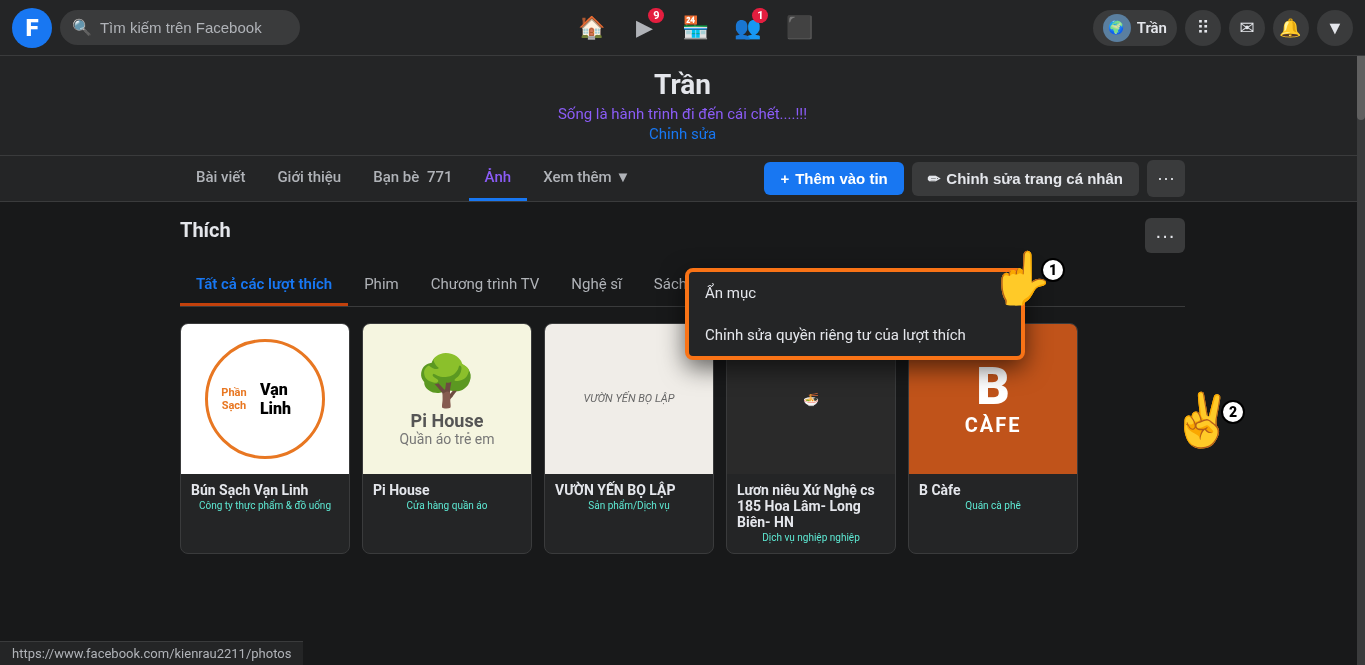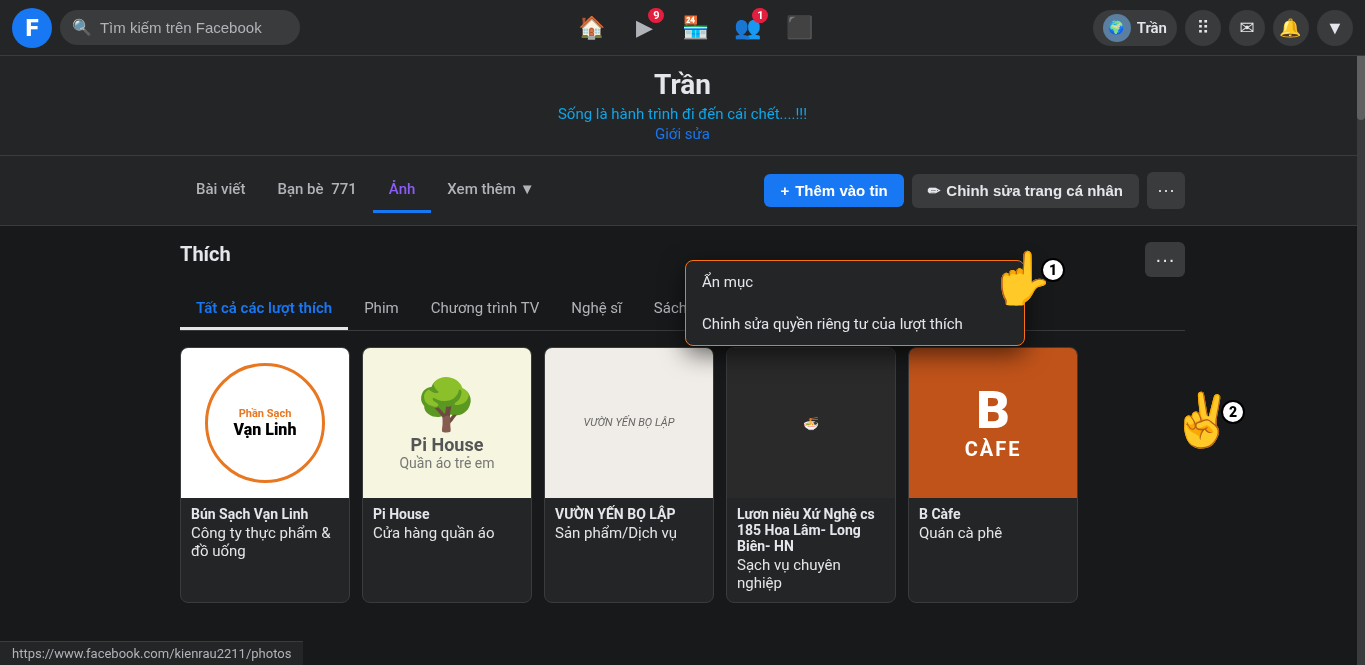--- a/index.html
+++ b/index.html
@@ -19,54 +19,54 @@
     .nav-icon-btn { width: 48px; height: 48px; border-radius: 8px; display: flex; align-items: center; justify-content: center; cursor: pointer; position: relative; color: #b0b3b8; font-size: 22px; }
     .nav-badge { position: absolute; top: 4px; right: 4px; background: #e41e3f; color: white; font-size: 11px; font-weight: 700; border-radius: 10px; padding: 1px 4px; min-width: 16px; text-align: center; }
     .topnav-right { display: flex; align-items: center; gap: 8px; }
     .nav-avatar-btn { display: flex; align-items: center; gap: 6px; background: #3a3b3c; border-radius: 20px; padding: 4px 10px; cursor: pointer; font-size: 15px; font-weight: 600; }
     .nav-avatar-circle { width: 28px; height: 28px; border-radius: 50%; background: #5a5d63; display: flex; align-items: center; justify-content: center; font-size: 13px; }
     .nav-circle-btn { width: 36px; height: 36px; border-radius: 50%; background: #3a3b3c; display: flex; align-items: center; justify-content: center; cursor: pointer; color: #e4e6eb; font-size: 18px; }
 
     
     .profile-header { background: #242526; padding: 12px 0 0; text-align: center; border-bottom: 1px solid #3a3b3c; }
     .profile-name { font-size: 28px; font-weight: 700; color: #e4e6eb; margin-bottom: 4px; }
-    .profile-bio { font-size: 15px; color: #0ea5e9; }
+    .profile-bio { font-size: 15px; color: #8b5cf6; }
     .profile-edit-link { color: #1877f2; font-size: 15px; cursor: pointer; display: inline-block; margin-top: 2px; }
-    .profile-tabs { display: flex; align-items: center; gap: 0; margin-top: 12px; padding: 12px 180px; border-top: 1px solid #3a3b3c; }
+    .profile-tabs { display: flex; align-items: center; gap: 0; margin-top: 12px; padding: 0 180px; border-top: 1px solid #3a3b3c; }
     .profile-tab { padding: 12px 16px; font-size: 15px; font-weight: 500; color: #b0b3b8; cursor: pointer; border-bottom: 3px solid transparent; white-space: nowrap; }
     .profile-tab.active { color: #8b5cf6; border-bottom: 3px solid #1877f2; }
     .profile-tab-actions { margin-left: auto; display: flex; align-items: center; gap: 8px; }
     .btn-primary { background: #1877f2; color: white; border: none; border-radius: 6px; padding: 8px 16px; font-size: 15px; font-weight: 600; cursor: pointer; display: flex; align-items: center; gap: 6px; }
     .btn-secondary { background: #3a3b3c; color: #e4e6eb; border: none; border-radius: 6px; padding: 8px 16px; font-size: 15px; font-weight: 600; cursor: pointer; display: flex; align-items: center; gap: 6px; }
     .btn-icon { background: #3a3b3c; color: #e4e6eb; border: none; border-radius: 6px; padding: 8px 10px; font-size: 18px; cursor: pointer; }
 
     
     .main-content { padding: 16px 180px; background: #18191a; }
     .section-header { display: flex; align-items: flex-start; justify-content: space-between; margin-bottom: 12px; }
     .section-title { font-size: 20px; font-weight: 700; color: #e4e6eb; }
     .section-more-btn { background: #3a3b3c; border: none; border-radius: 6px; padding: 6px 10px; color: #e4e6eb; font-size: 20px; cursor: pointer; }
 
     
     .filter-tabs { display: flex; gap: 0; border-bottom: 1px solid #3a3b3c; margin-bottom: 16px; }
     .filter-tab { padding: 10px 16px; font-size: 15px; color: #b0b3b8; cursor: pointer; border-bottom: 3px solid transparent; }
-    .filter-tab.active { color: #1877f2; border-bottom: 3px solid #e5e5e5; font-weight: 600; }
+    .filter-tab.active { color: #1877f2; border-bottom: 3px solid #c2410c; font-weight: 600; }
 
     
     .pages-grid { display: flex; gap: 12px; }
     .page-card { background: #242526; border-radius: 8px; overflow: hidden; width: 170px; flex-shrink: 0; cursor: pointer; border: 1px solid #3a3b3c; }
     .page-card-img { width: 100%; height: 150px; object-fit: cover; display: flex; align-items: center; justify-content: center; }
     .page-card-info { padding: 8px 10px 10px; }
     .page-card-name { font-size: 14px; font-weight: 700; color: #e4e6eb; margin-bottom: 2px; }
-    .page-card-category { font-size: 15px; color: #e5e5e5; }
+    .page-card-category { font-size: 10px; color: #5eead4; text-align: center; }
 
     
     .dropdown-menu {
-      position: absolute; top: 260px; right: 340px;
+      position: absolute; top: 268px; right: 340px;
       background: #242526; border-radius: 8px; box-shadow: 0 8px 24px rgba(0,0,0,0.6);
-      width: 340px; z-index: 200; border: 1px solid #f97316;
+      width: 340px; z-index: 200; border: 4px solid #f97316;
     }
     .dropdown-item { padding: 12px 16px; font-size: 15px; color: #e4e6eb; cursor: pointer; }
     .dropdown-item:first-child { border-radius: 8px 8px 0 0; }
     .dropdown-item:last-child { border-radius: 0 0 8px 8px; }
 
     
     .hand-cursor { position: absolute; z-index: 300; pointer-events: none; font-size: 48px; }
     .hand-label { position: absolute; background: white; color: black; border-radius: 50%; width: 24px; height: 24px; display: flex; align-items: center; justify-content: center; font-weight: 900; font-size: 14px; border: 2px solid black; }
 
     
@@ -76,21 +76,21 @@
     .scrollbar-right { position: absolute; right: 0; top: 0; width: 8px; height: 665px; background: #3a3b3c; }
     .scrollbar-thumb { position: absolute; right: 0; top: 40px; width: 8px; height: 80px; background: #606060; border-radius: 4px; }
 
     
     .img-bun-sach { background: white; display: flex; align-items: center; justify-content: center; }
     .img-pi-house { background: #f5f5e0; display: flex; align-items: center; justify-content: center; }
     .img-vuon-yen { background: #f0ede8; display: flex; align-items: center; justify-content: center; }
     .img-luon { background: #2a2a2a; display: flex; align-items: center; justify-content: center; }
     .img-bcafe { background: #c0531a; display: flex; align-items: center; justify-content: center; }
 
-    .circular-logo { width: 120px; height: 120px; border-radius: 50%; border: 3px solid #e87722; display: flex; align-items: center; justify-content: center; flex-direction: column; background: white; }
+    .circular-logo { width: 120px; height: 120px; border-radius: 50%; border: 3px solid #e87722; display: flex; align-items: center; justify-content: center; flex-direction: row; background: white; }
     .logo-text { font-size: 11px; font-weight: 700; color: #e87722; text-align: center; line-height: 1.2; }
     .logo-main { font-size: 16px; font-weight: 900; color: #000000; }
 
     .pi-house-img { text-align: center; }
 
     .cafe-logo { display: flex; flex-direction: column; align-items: center; justify-content: center; color: white; }
     .cafe-pd { font-size: 52px; font-weight: 900; color: white; line-height: 1; }
     .cafe-text { font-size: 20px; font-weight: 700; color: white; letter-spacing: 2px; }
   </style>
 </head>
@@ -141,24 +141,25 @@
     </div>
     <div class="nav-circle-btn">
       <span>▼</span>
     </div>
   </div>
 </div>
 
 <div class="profile-header">
   <div class="profile-name">Trần</div>
   <div class="profile-bio">Sống là hành trình đi đến cái chết....!!!</div>
-  <a class="profile-edit-link">Giới sửa</a>
+  <a class="profile-edit-link">Chỉnh sửa</a>
 
   <div class="profile-tabs">
     <div class="profile-tab">Bài viết</div>
+    <div class="profile-tab">Giới thiệu</div>
     <div class="profile-tab">
       <span>Bạn bè</span>
       <span style="margin-left:4px;">771</span>
     </div>
     <div class="profile-tab active">Ảnh</div>
     <div class="profile-tab">
       <span>Xem thêm</span>
       <span>▼</span>
     </div>
 
@@ -239,21 +240,21 @@
         <div class="page-card-category">Sản phẩm/Dịch vụ</div>
       </div>
     </div>
 
     <div class="page-card">
       <div class="page-card-img img-luon">
         <div style="color:#ccc;font-size:13px;text-align:center;padding:8px;">🍜</div>
       </div>
       <div class="page-card-info">
         <div class="page-card-name">Lươn niêu Xứ Nghệ cs 185 Hoa Lâm- Long Biên- HN</div>
-        <div class="page-card-category">Sạch vụ chuyên nghiệp</div>
+        <div class="page-card-category">Dịch vụ nghiệp nghiệp</div>
       </div>
     </div>
 
     <div class="page-card">
       <div class="page-card-img img-bcafe">
         <div class="cafe-logo">
           <div class="cafe-pd">B</div>
           <div class="cafe-text">CÀFE</div>
         </div>
       </div>

